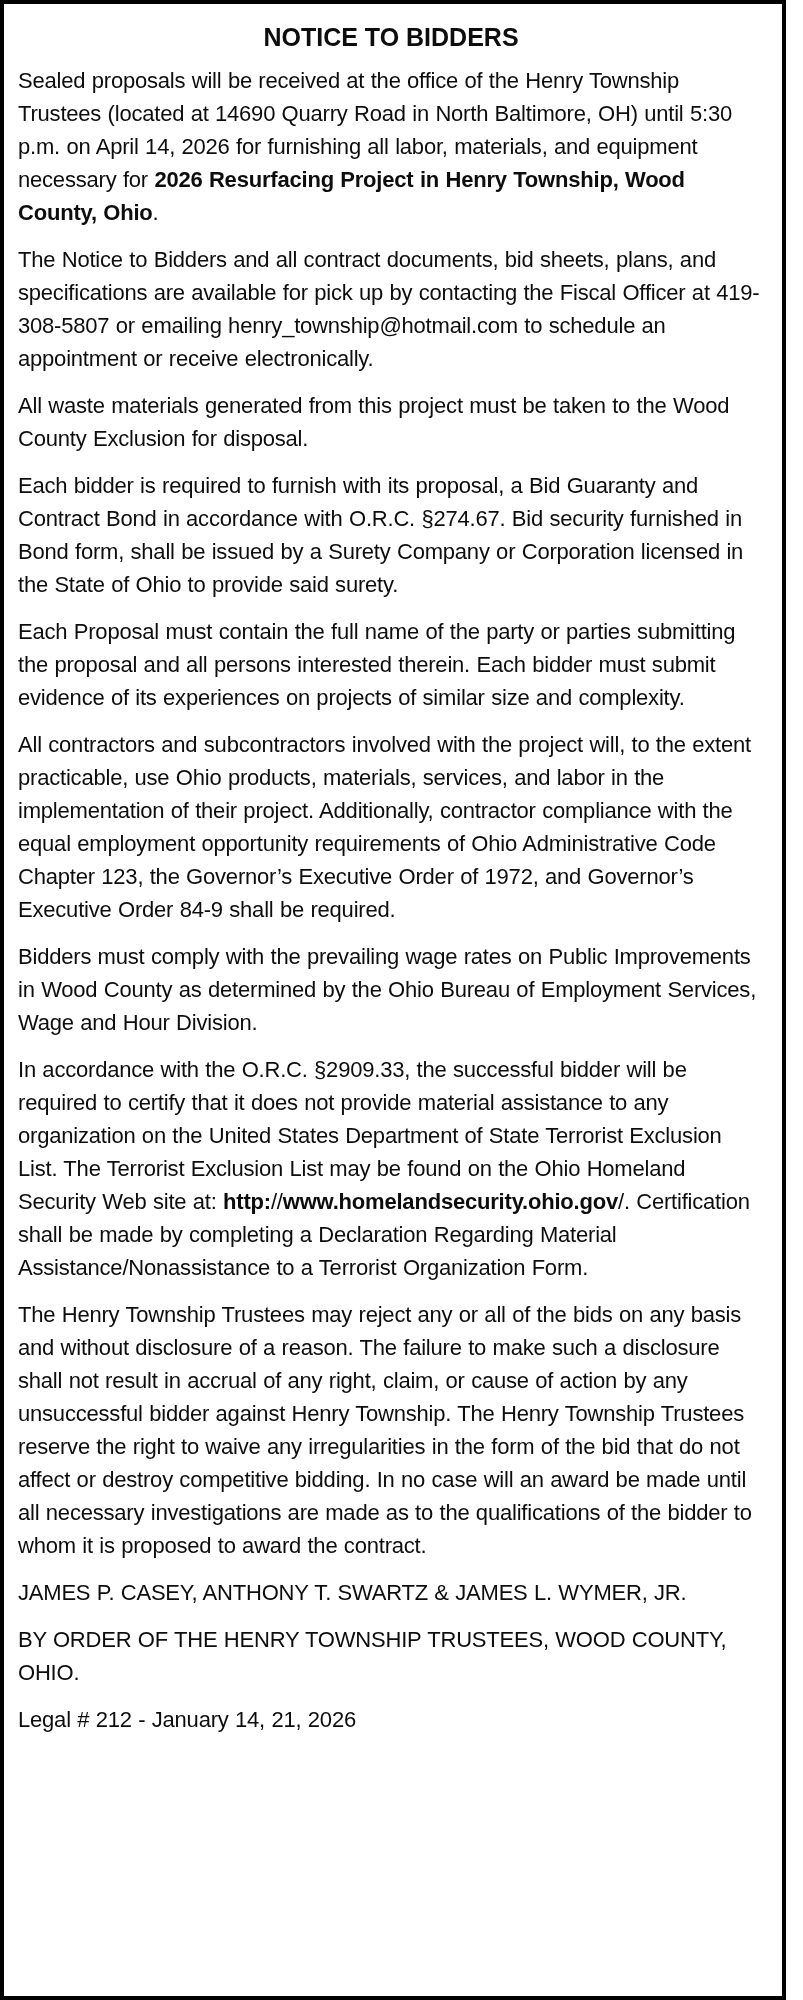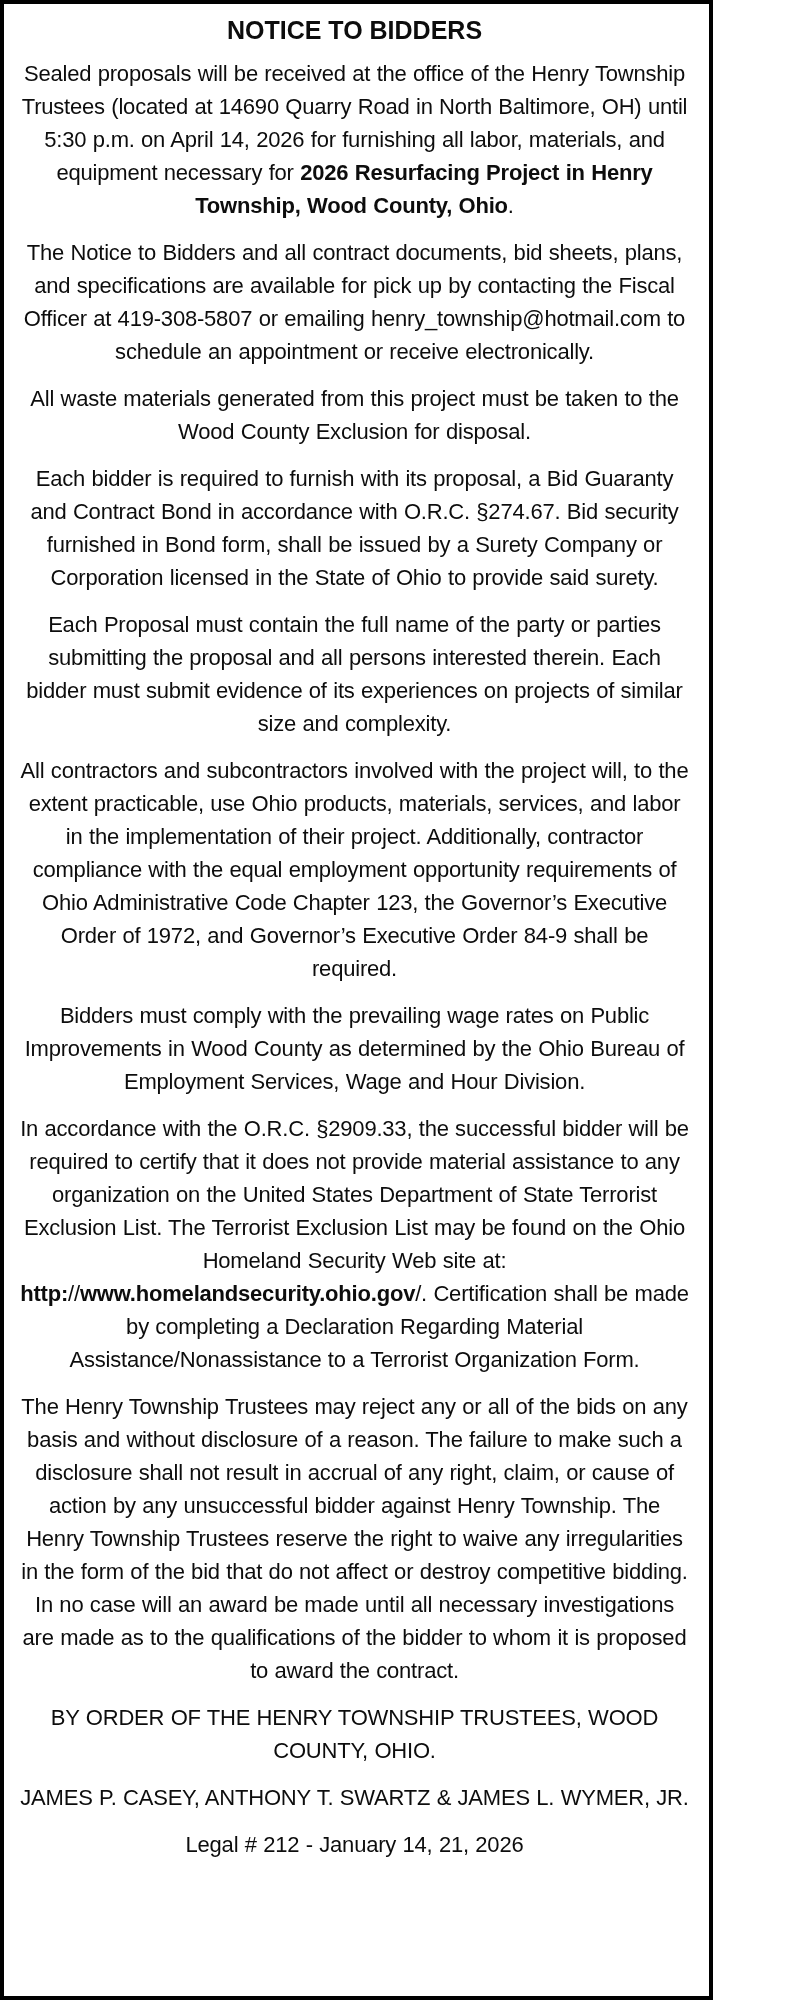--- a/index.html
+++ b/index.html
@@ -2,46 +2,46 @@
 <html><head>
 <meta charset="utf-8">
 <style>
   html, body {
     margin: 0;
     padding: 0;
     background: #ffffff;
   }
   .page {
     position: relative;
-    width: 713px;
+    width: 786px;
     height: 2000px;
     box-sizing: border-box;
     background: #ffffff;
     border: 4px solid #000000;
-    padding: 5px 18px 10px 14px;
+    padding: 12px 18px 10px 14px;
     overflow: hidden;
     font-family: "Liberation Sans", "DejaVu Sans", sans-serif;
     color: #0d0d0d;
   }
   .notice-title {
     margin: 6px 0 10px 0;
     text-align: center;
     font-size: 25px;
     font-weight: bold;
     letter-spacing: 0px;
     line-height: 30px;
     color: #0d0d0d;
   }
   .notice-body p.para {
     margin: 12px 0 14px 0;
     font-size: 22px;
     line-height: 33px;
     letter-spacing: -0.2px;
     word-spacing: 0.5px;
-    text-align: center;
+    text-align: left;
     color: #0d0d0d;
   }
   .notice-body p.para strong {
     font-weight: bold;
   }
 </style>
 </head>
 <body>
 
 <div class="page">
@@ -49,17 +49,17 @@
   <div class="notice-body">
       <p class="para"><span>Sealed proposals will be received at the office of the Henry Township Trustees (located at 14690 Quarry Road in North Baltimore, OH) until 5:30 p.m. on April 14, 2026 for furnishing all labor, materials, and equipment necessary for </span><strong>2026 Resurfacing Project in Henry Township, Wood County, Ohio</strong><span>.</span></p>
       <p class="para"><span>The Notice to Bidders and all contract documents, bid sheets, plans, and specifications are available for pick up by contacting the Fiscal Officer at 419-308-5807 or emailing henry_township@hotmail.com to schedule an appointment or receive electronically.</span></p>
       <p class="para"><span>All waste materials generated from this project must be taken to the Wood County Exclusion for disposal.</span></p>
       <p class="para"><span>Each bidder is required to furnish with its proposal, a Bid Guaranty and Contract Bond in accordance with O.R.C. §274.67. Bid security furnished in Bond form, shall be issued by a Surety Company or Corporation licensed in the State of Ohio to provide said surety.</span></p>
       <p class="para"><span>Each Proposal must contain the full name of the party or parties submitting the proposal and all persons interested therein. Each bidder must submit evidence of its experiences on projects of similar size and complexity.</span></p>
       <p class="para"><span>All contractors and subcontractors involved with the project will, to the extent practicable, use Ohio products, materials, services, and labor in the implementation of their project. Additionally, contractor compliance with the equal employment opportunity requirements of Ohio Administrative Code Chapter 123, the Governor’s Executive Order of 1972, and Governor’s Executive Order 84-9 shall be required.</span></p>
       <p class="para"><span>Bidders must comply with the prevailing wage rates on Public Improvements in Wood County as determined by the Ohio Bureau of Employment Services, Wage and Hour Division.</span></p>
       <p class="para"><span>In accordance with the O.R.C. §2909.33, the successful bidder will be required to certify that it does not provide material assistance to any organization on the United States Department of State Terrorist Exclusion List. The Terrorist Exclusion List may be found on the Ohio Homeland Security Web site at: </span><strong>http:</strong><span>//</span><strong>www.homelandsecurity.ohio.gov</strong><span>/. Certification shall be made by completing a Declaration Regarding Material Assistance/Nonassistance to a Terrorist Organization Form.</span></p>
       <p class="para"><span>The Henry Township Trustees may reject any or all of the bids on any basis and without disclosure of a reason. The failure to make such a disclosure shall not result in accrual of any right, claim, or cause of action by any unsuccessful bidder against Henry Township. The Henry Township Trustees reserve the right to waive any irregularities in the form of the bid that do not affect or destroy competitive bidding. In no case will an award be made until all necessary investigations are made as to the qualifications of the bidder to whom it is proposed to award the contract.</span></p>
+      <p class="para"><span>JAMES P. CASEY, ANTHONY T. SWARTZ &amp; JAMES L. WYMER, JR.</span></p>
       <p class="para"><span>BY ORDER OF THE HENRY TOWNSHIP TRUSTEES, WOOD COUNTY, OHIO.</span></p>
-      <p class="para"><span>JAMES P. CASEY, ANTHONY T. SWARTZ &amp; JAMES L. WYMER, JR.</span></p>
       <p class="para"><span>Legal # 212 - January 14, 21, 2026</span></p>
     </div>
 </div>
 
 </body></html>

